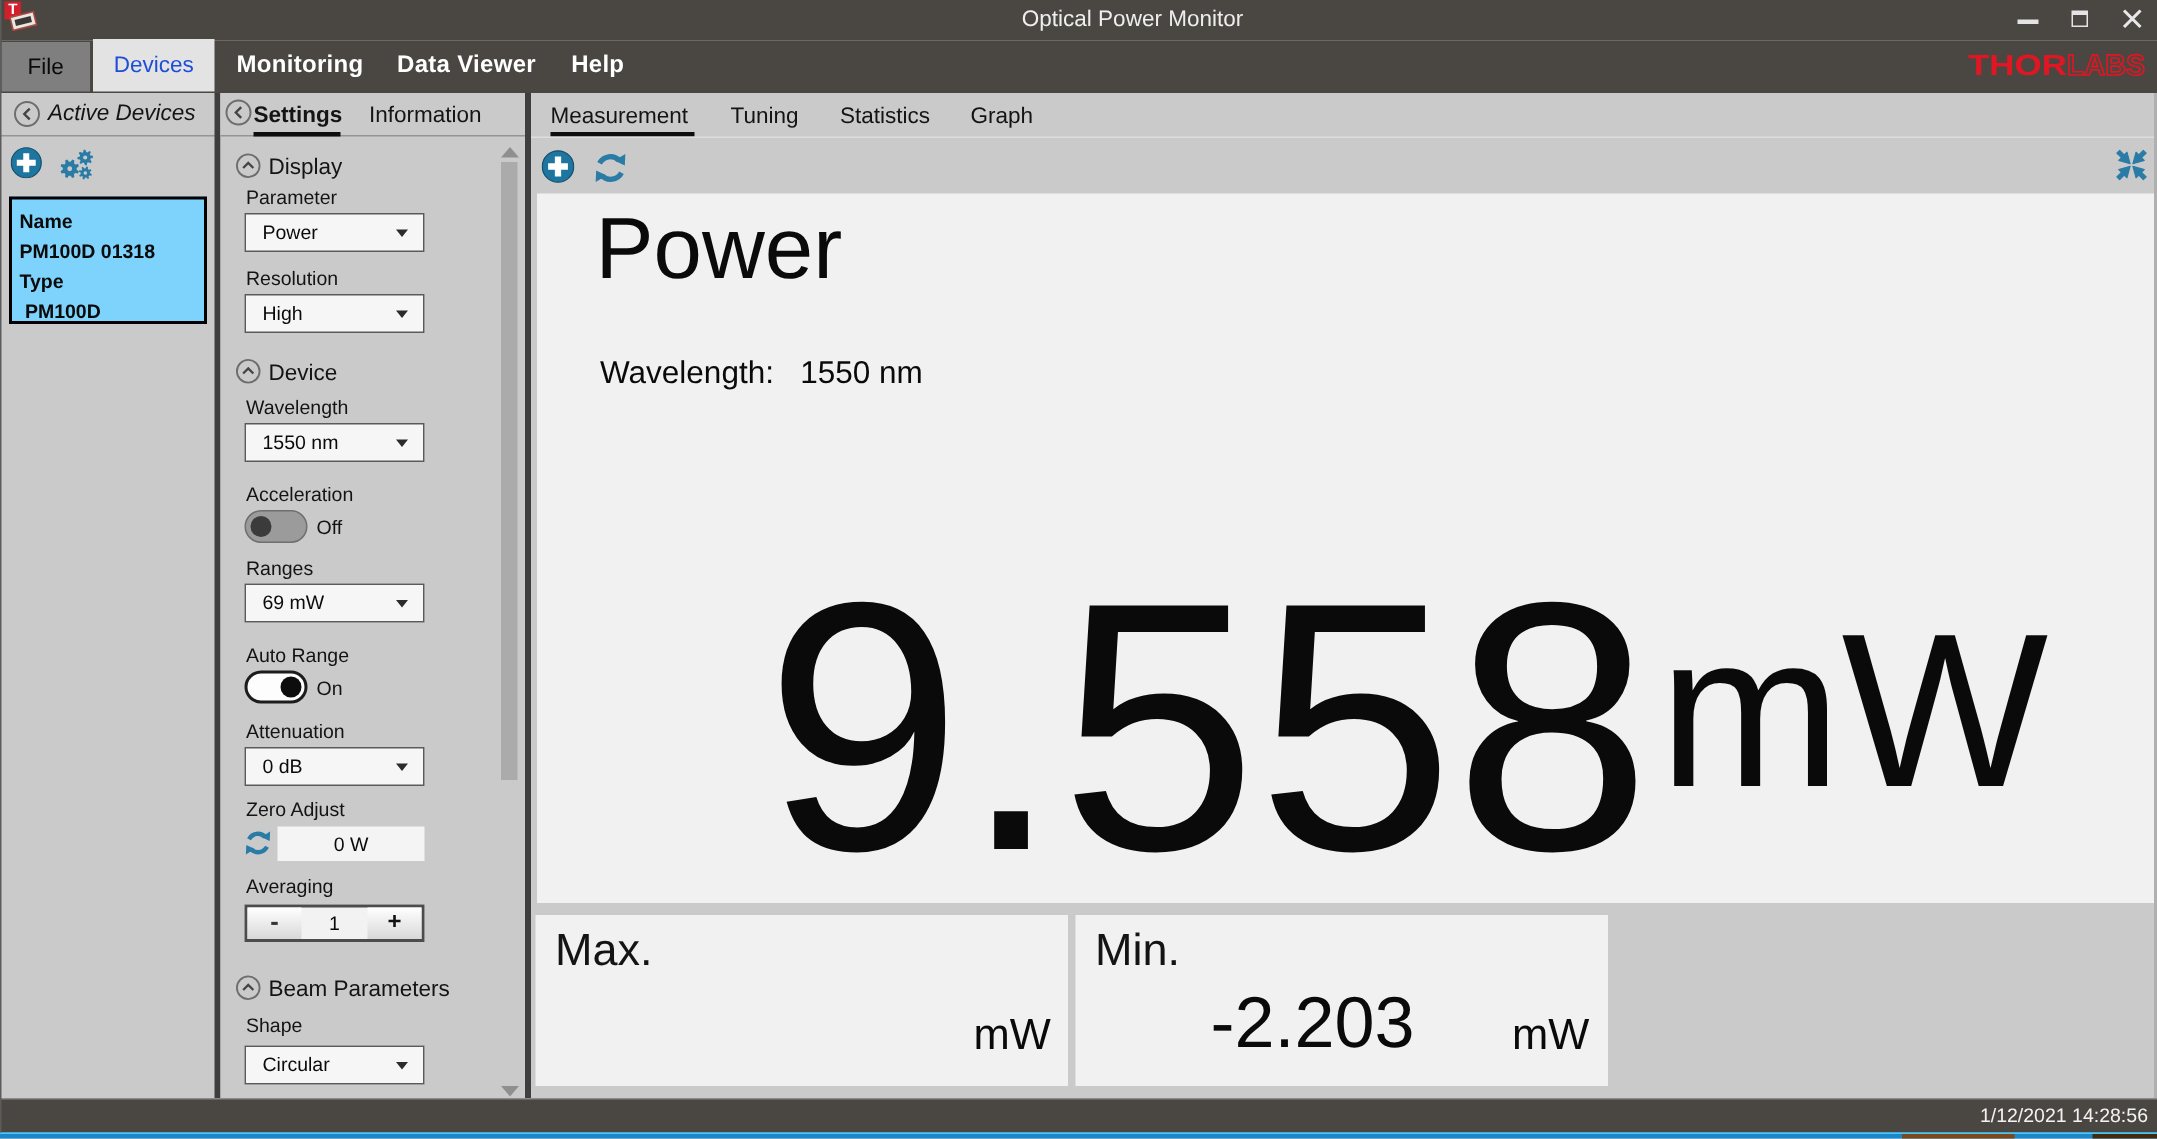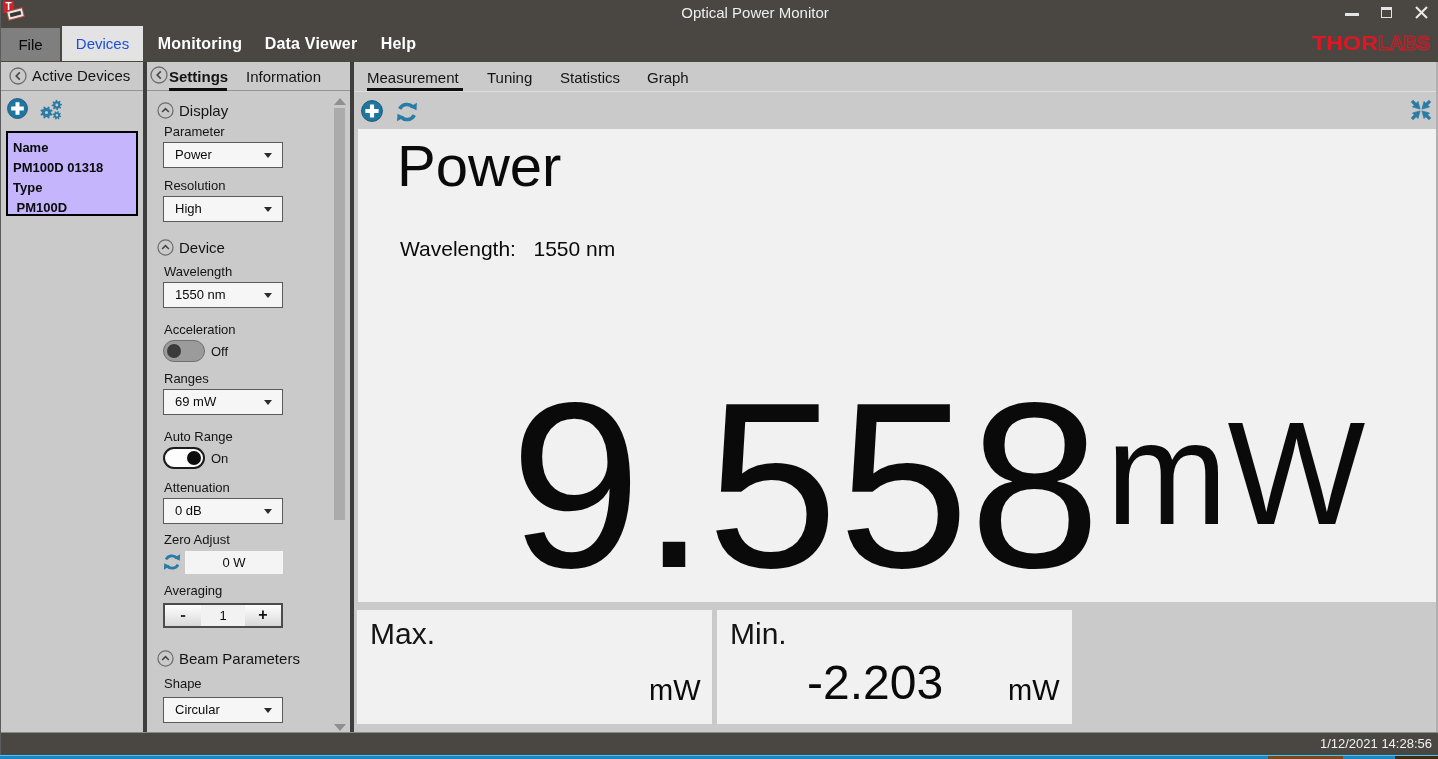--- a/index.html
+++ b/index.html
@@ -18,21 +18,21 @@
 #btn-min{position:absolute;left:1345px;top:13px;width:14px;height:3px;background:#e4e4e4;}
 #btn-max{position:absolute;left:1381px;top:7px;width:11px;height:11px;border:1px solid #e4e4e4;border-top:3px solid #e4e4e4;}
 
 #content{position:absolute;left:0;top:62px;width:1438px;height:670px;background:#cacaca;}
 .vsep{position:absolute;top:0;height:670px;width:4px;background:#3e3e3e;}
 .phead{position:absolute;top:0;height:29px;border-bottom:1px solid #949494;background:#cacaca;}
 .ptab{position:absolute;font-size:15px;color:#141414;}
 .underl{position:absolute;height:3px;background:#0d0d0d;}
 
 #p1{position:absolute;left:0;top:0;width:143px;height:670px;background:#cacaca;}
-#card{position:absolute;left:6px;top:69px;width:132px;height:85px;background:#c4b5fd;border:2px solid #000;
+#card{position:absolute;left:6px;top:69px;width:132px;height:85px;background:#7dd3fc;border:2px solid #000;
 font-size:13px;font-weight:700;color:#0a0a0a;padding:5px 0 0 5px;line-height:20px;}
 
 #p2{position:absolute;left:147px;top:0;width:203px;height:670px;background:#cacaca;}
 .lab{position:absolute;font-size:13px;color:#141414;}
 .dd{position:absolute;left:16px;width:120px;height:26px;background:#f6f6f6;border:1px solid #5a5a5a;
 font-size:13px;color:#0a0a0a;line-height:24px;padding-left:11px;}
 .dd:after{content:"";position:absolute;right:10px;top:10px;width:0;height:0;border:4.5px solid transparent;border-top:5.5px solid #2b2b2b;border-bottom:none;}
 .sect{position:absolute;left:10px;font-size:15px;color:#141414;height:18px;line-height:17px;}
 .sect svg{vertical-align:-3px;margin-right:5px;}
 
@@ -87,21 +87,21 @@
     <div class="mitem" style="left:379px;width:39px;text-align:center;">Help</div>
     <svg class="icon" style="left:1312px;top:7px" width="118" height="20" viewBox="0 0 118 20">
       <text x="0" y="16" font-family="Liberation Sans" font-size="19.5" font-weight="700" fill="#e01622" textLength="66" lengthAdjust="spacingAndGlyphs">THOR</text>
       <text x="66" y="16" font-family="Liberation Sans" font-size="19.5" font-weight="700" fill="none" stroke="#e01622" stroke-width="1.1" textLength="52" lengthAdjust="spacingAndGlyphs">LABS</text>
     </svg>
   </div>
 
   <div id="content">
 
     <div id="p1">
-      <div class="phead" style="left:0;width:171px;">
+      <div class="phead" style="left:0;width:171px;font-style:italic;">
         <svg class="icon" style="left:9px;top:5px" width="18" height="18" viewBox="0 0 18 18">
           <circle cx="9" cy="9" r="8" fill="none" stroke="#6d6d6d" stroke-width="1.3"></circle>
           <path d="M10.8,5.4 L7.2,9 L10.8,12.6" fill="none" stroke="#444" stroke-width="1.6"></path>
         </svg>
         <div class="ptab" style="left:32px;top:5px;">Active Devices</div>
       </div>
       <svg class="icon" style="left:7px;top:36px" width="21" height="21" viewBox="0 0 21 21">
         <circle cx="10.5" cy="10.5" r="10" fill="#1e76a0" stroke="#14506e" stroke-width="0.8"></circle>
         <path d="M10.5,4.2 V16.8 M4.2,10.5 H16.8" stroke="#fff" stroke-width="4"></path>
       </svg>

